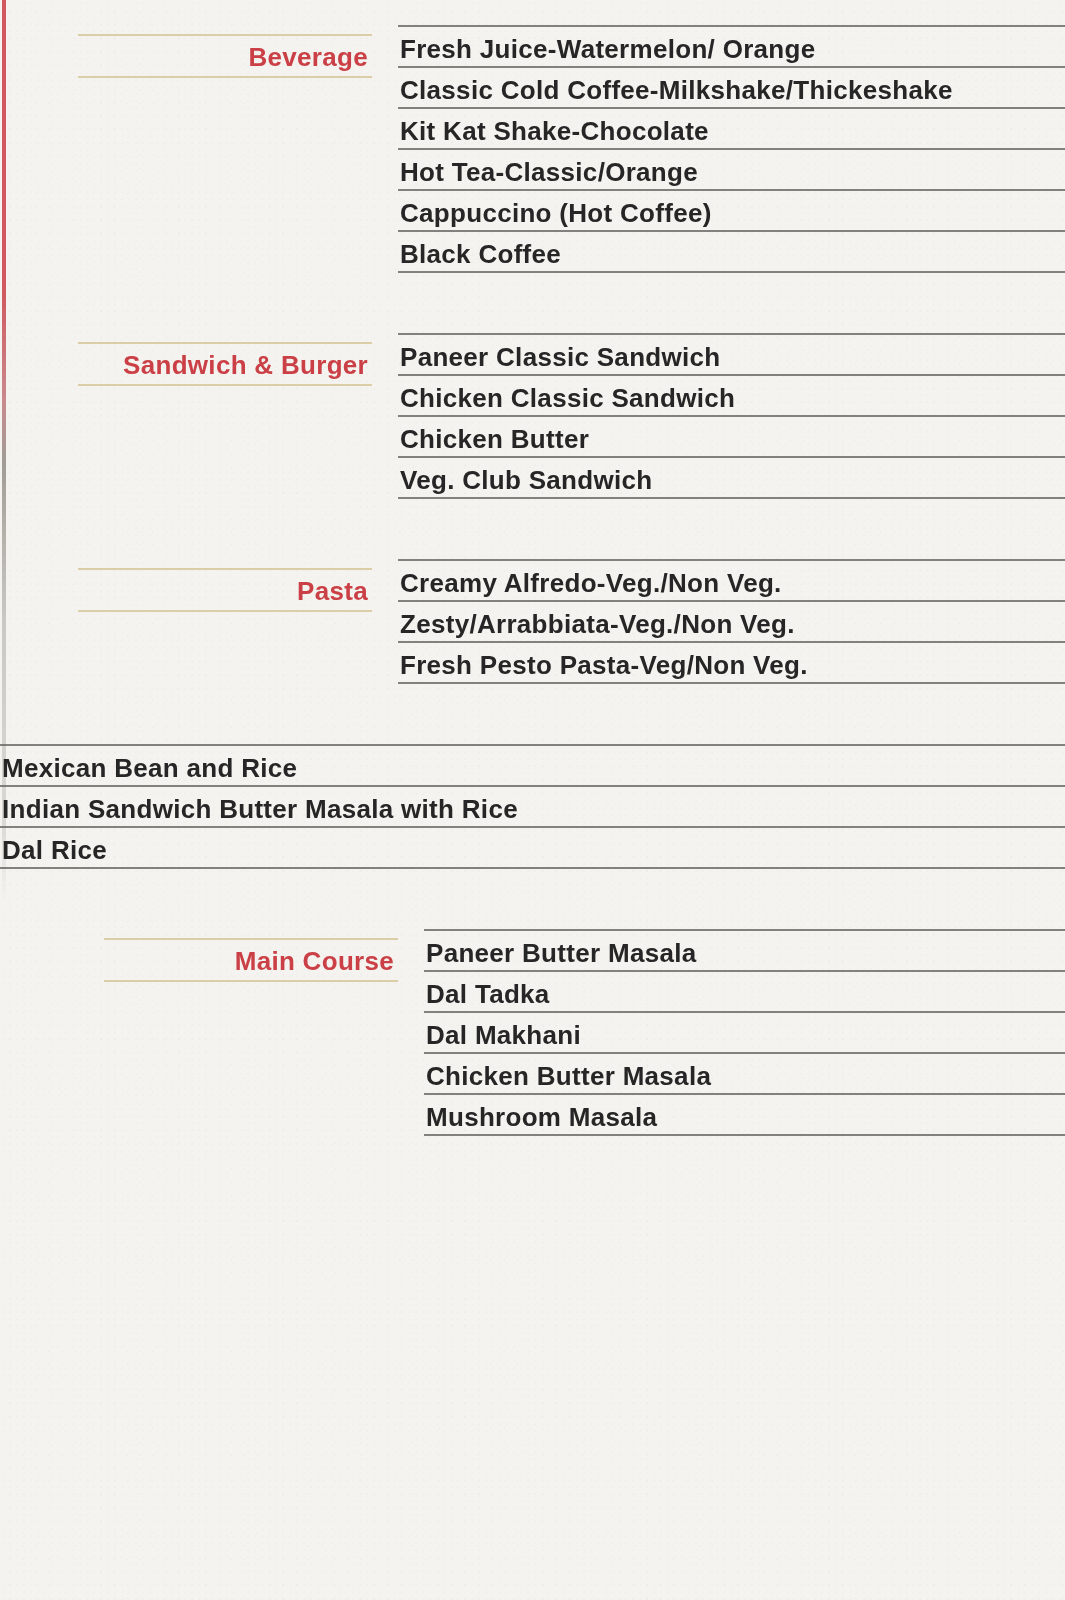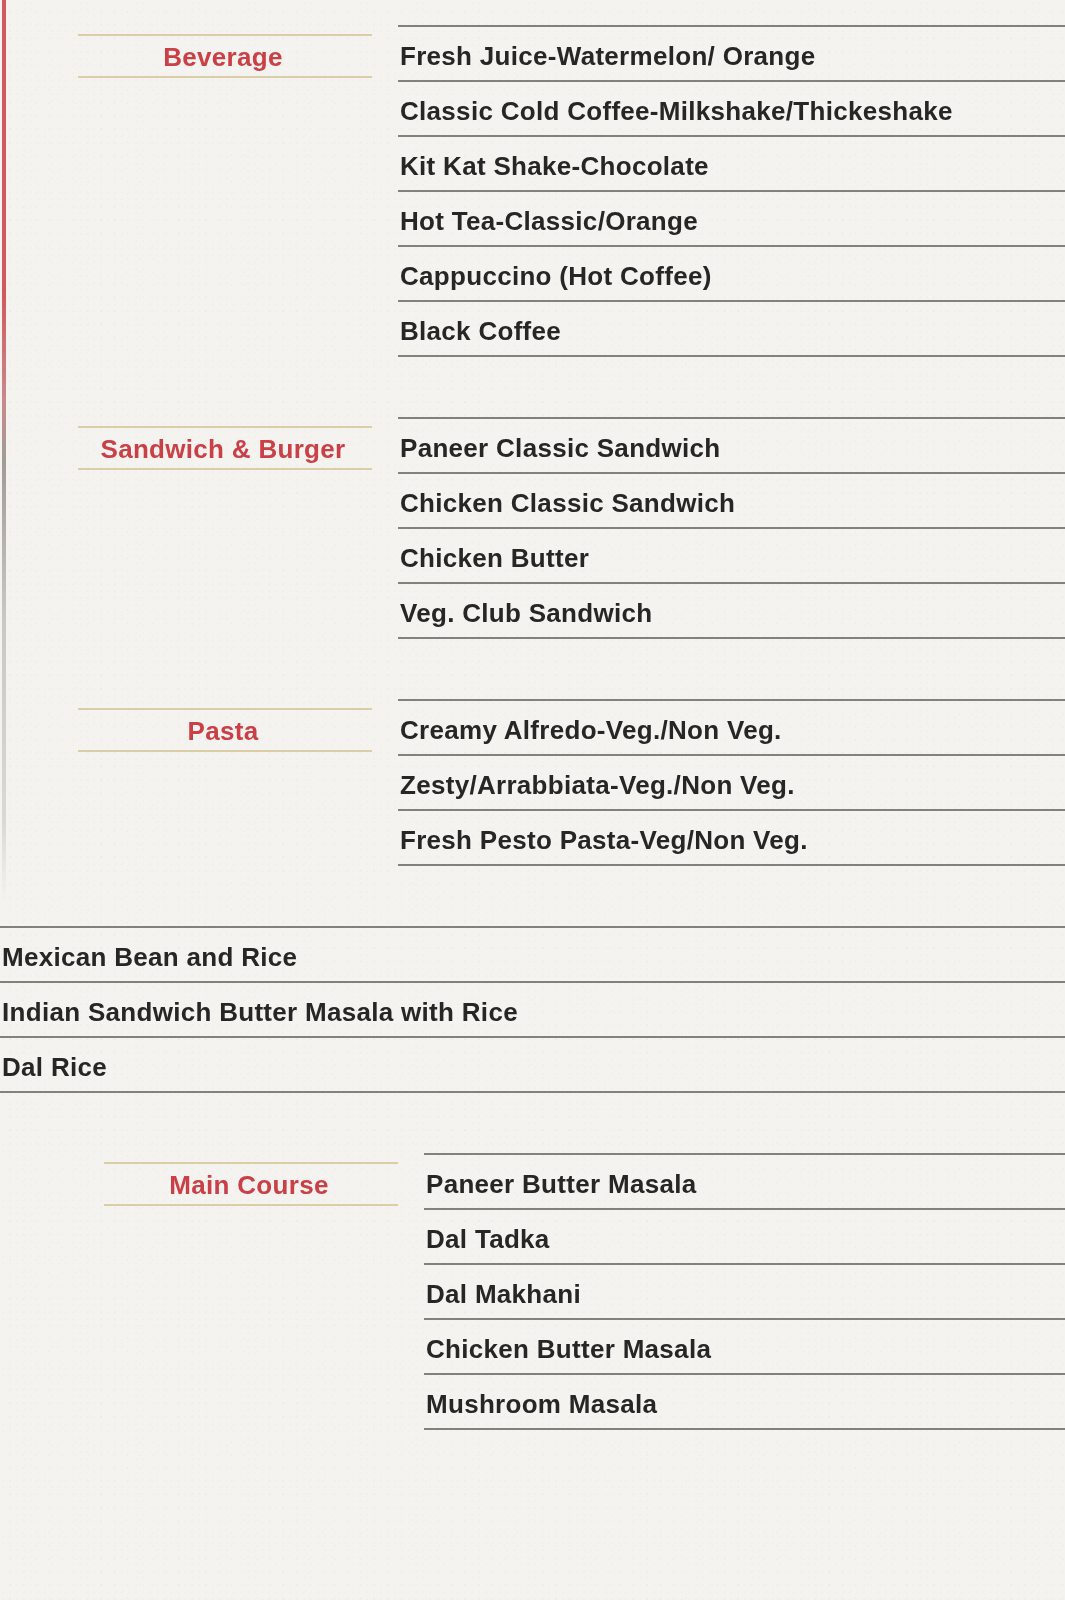--- a/index.html
+++ b/index.html
@@ -55,37 +55,37 @@
   }
   .cat-label {
     margin-left: 78px;
     margin-right: 26px; 
     height: 44px;
     box-sizing: border-box;
     border-top: 2px solid var(--tan-line, #dbcda6);
     border-bottom: 2px solid var(--tan-line, #dbcda6);
     display: flex;
     align-items: center;
-    justify-content: center;
+    justify-content: flex-end;
     padding-right: 4px;
     padding-top: 2px;
   }
   .cat-text {
     font-size: 26px;
     font-weight: 600;
     letter-spacing: 0.3px;
     color: var(--accent-red, #ca4046);
     white-space: nowrap;
   }
   .items-col {
     flex: 1 1 auto;
     border-top: 2px solid var(--rule-gray, rgba(110,108,104,0.85));
   }
   .item {
-    height: 55px;
+    height: 41px;
     box-sizing: border-box;
     border-bottom: 2px solid var(--rule-gray, rgba(110,108,104,0.85));
     display: flex;
     align-items: center;
     padding: 5px 0 0 2px;
   }
   .item-text {
     font-size: 26px;
     font-weight: 600;
     letter-spacing: 0.3px;

